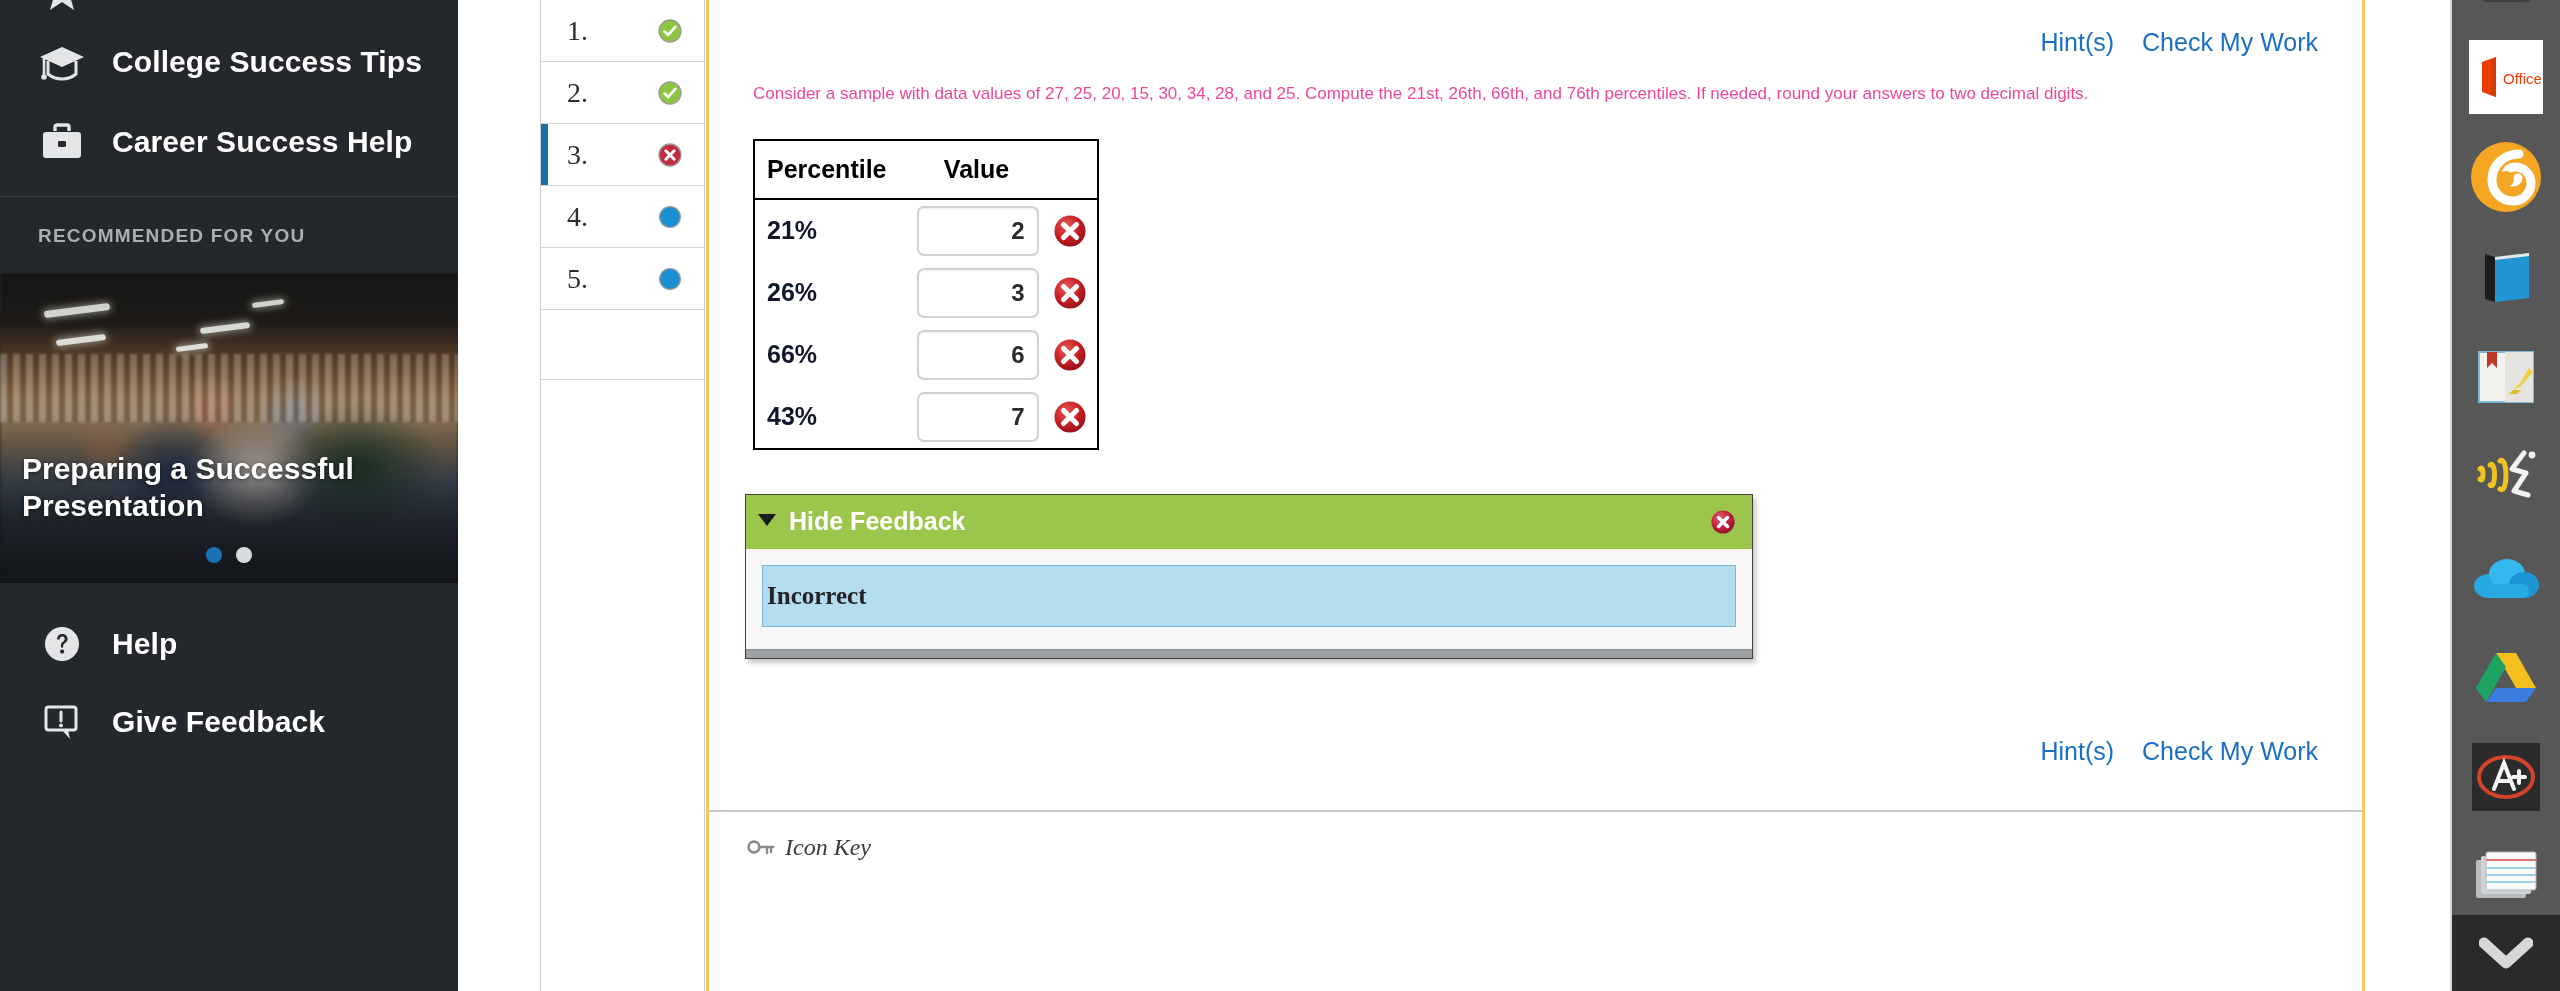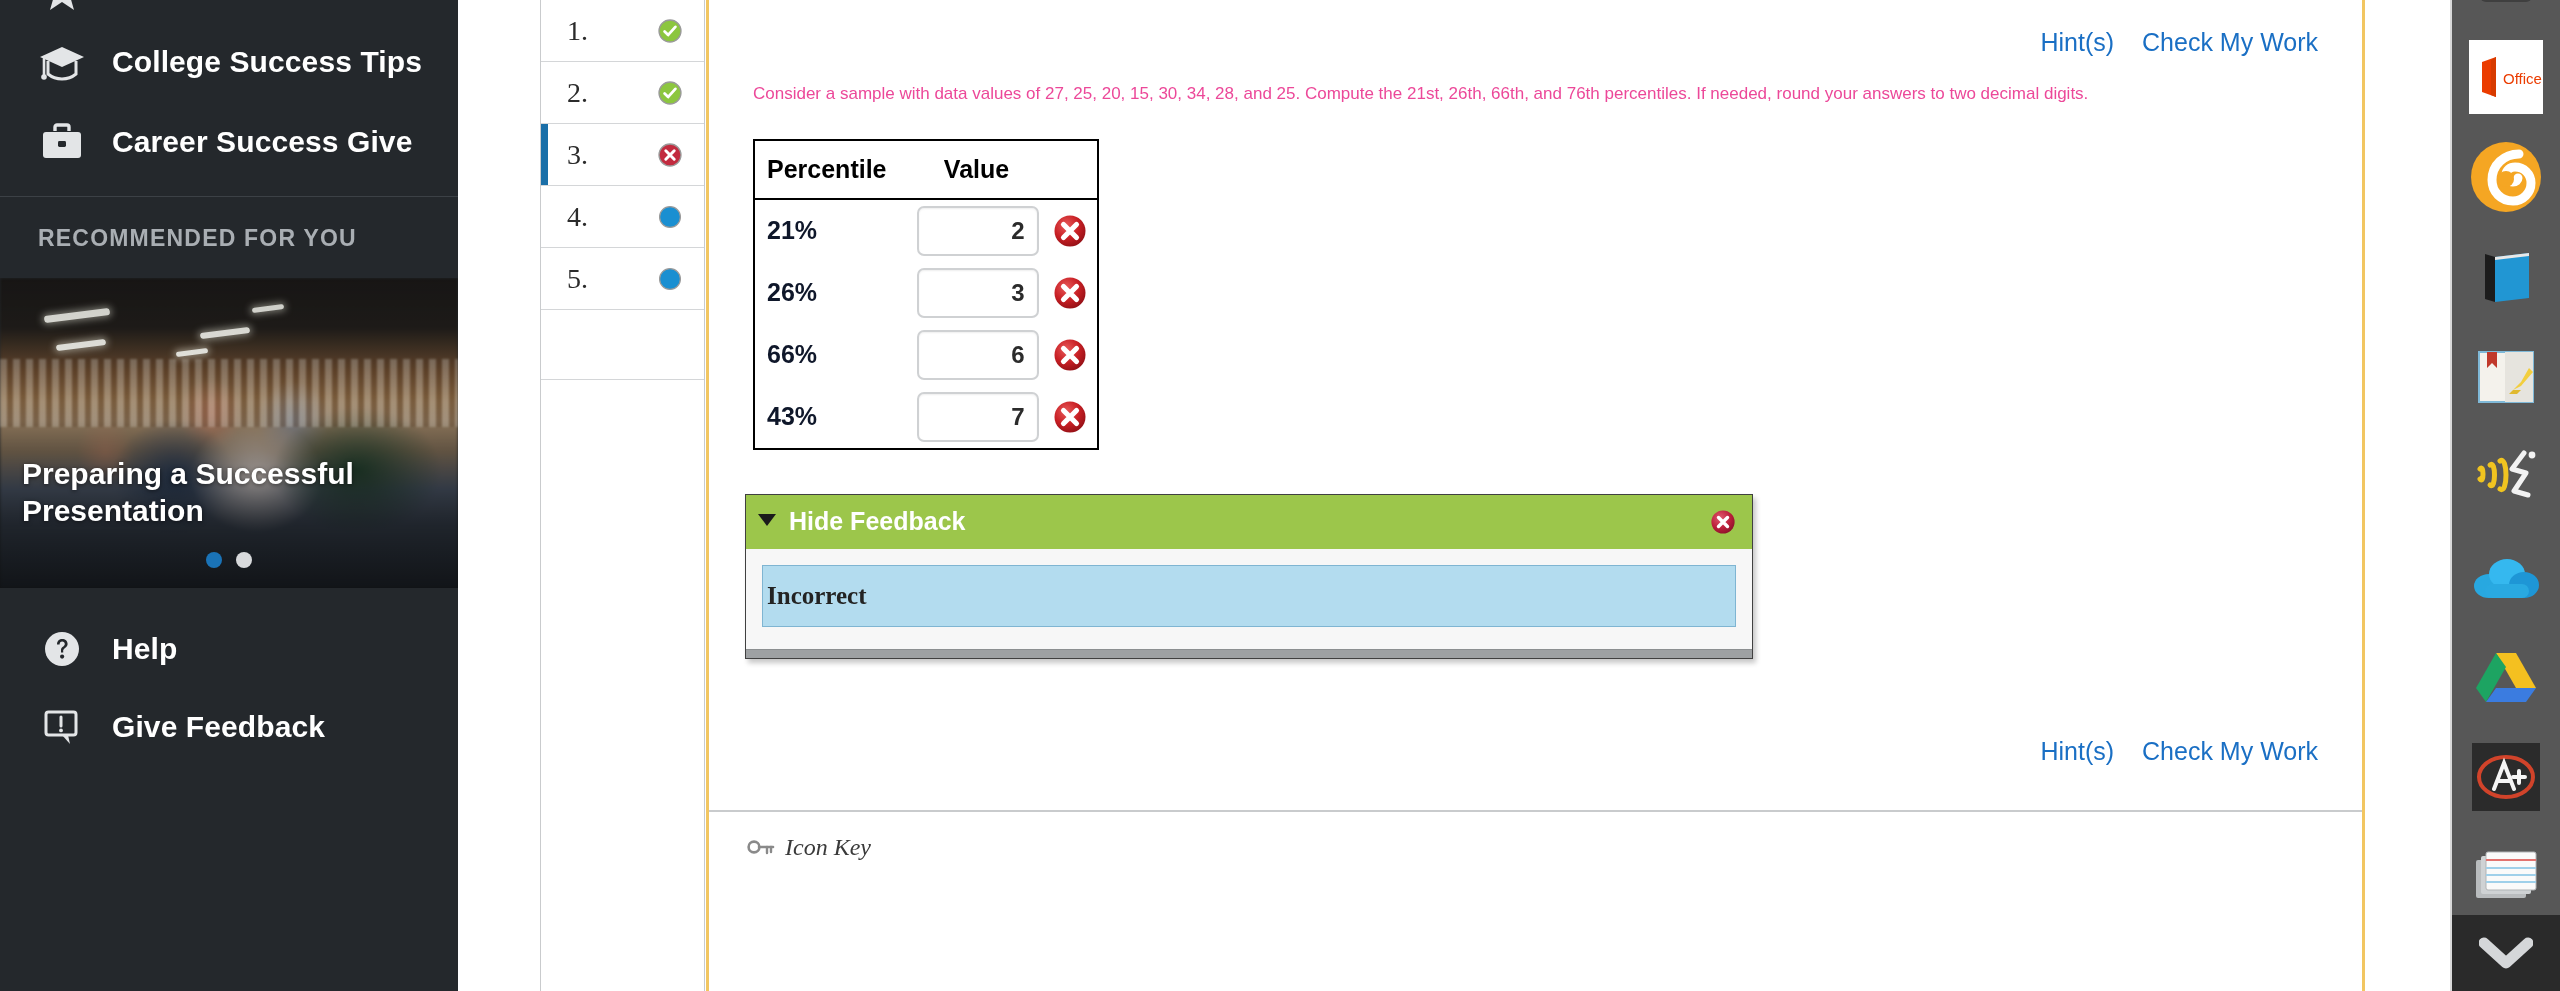--- a/index.html
+++ b/index.html
@@ -38,21 +38,21 @@
   }
   .nav-partial { height: 22px; overflow: hidden; position: relative; }
   .nav-partial .ico { position: absolute; left: 38px; top: -30px; }
 
   .nav-divider {
     height: 1px; background: #3c4146;
     margin: 14px 0 0 0;
   }
 
   .rec-header {
-    font-size: 23px; font-weight: bold;
+    font-size: 19px; font-weight: bold;
     letter-spacing: 1.2px;
     color: #a9aeb3;
     padding: 28px 0 26px 38px;
   }
 
   
   .promo {
     position: relative;
     width: 458px; height: 310px;
     overflow: hidden;
@@ -312,21 +312,21 @@
     </div>
 
     <div class="nav-item">
       <span class="ico">
         <svg width="46" height="42" viewBox="0 0 46 42">
           <path d="M16 10 L16 6 C16 4.8 17 4 18 4 L28 4 C29 4 30 4.8 30 6 L30 10" fill="none" stroke="#e3e5e7" stroke-width="3.4"></path>
           <rect x="4" y="11" width="38" height="26" rx="3" fill="#e3e5e7"></rect>
           <rect x="19" y="20" width="8" height="6" rx="1.4" fill="#24282c"></rect>
         </svg>
       </span>
-      <span class="lbl">Career Success Give</span>
+      <span class="lbl">Career Success Help</span>
     </div>
 
     <div class="nav-divider"></div>
 
     <div class="rec-header">RECOMMENDED FOR YOU</div>
 
     <div class="promo">
       <div class="photo"></div>
       <div class="shelf"></div>
       <div class="lights">

